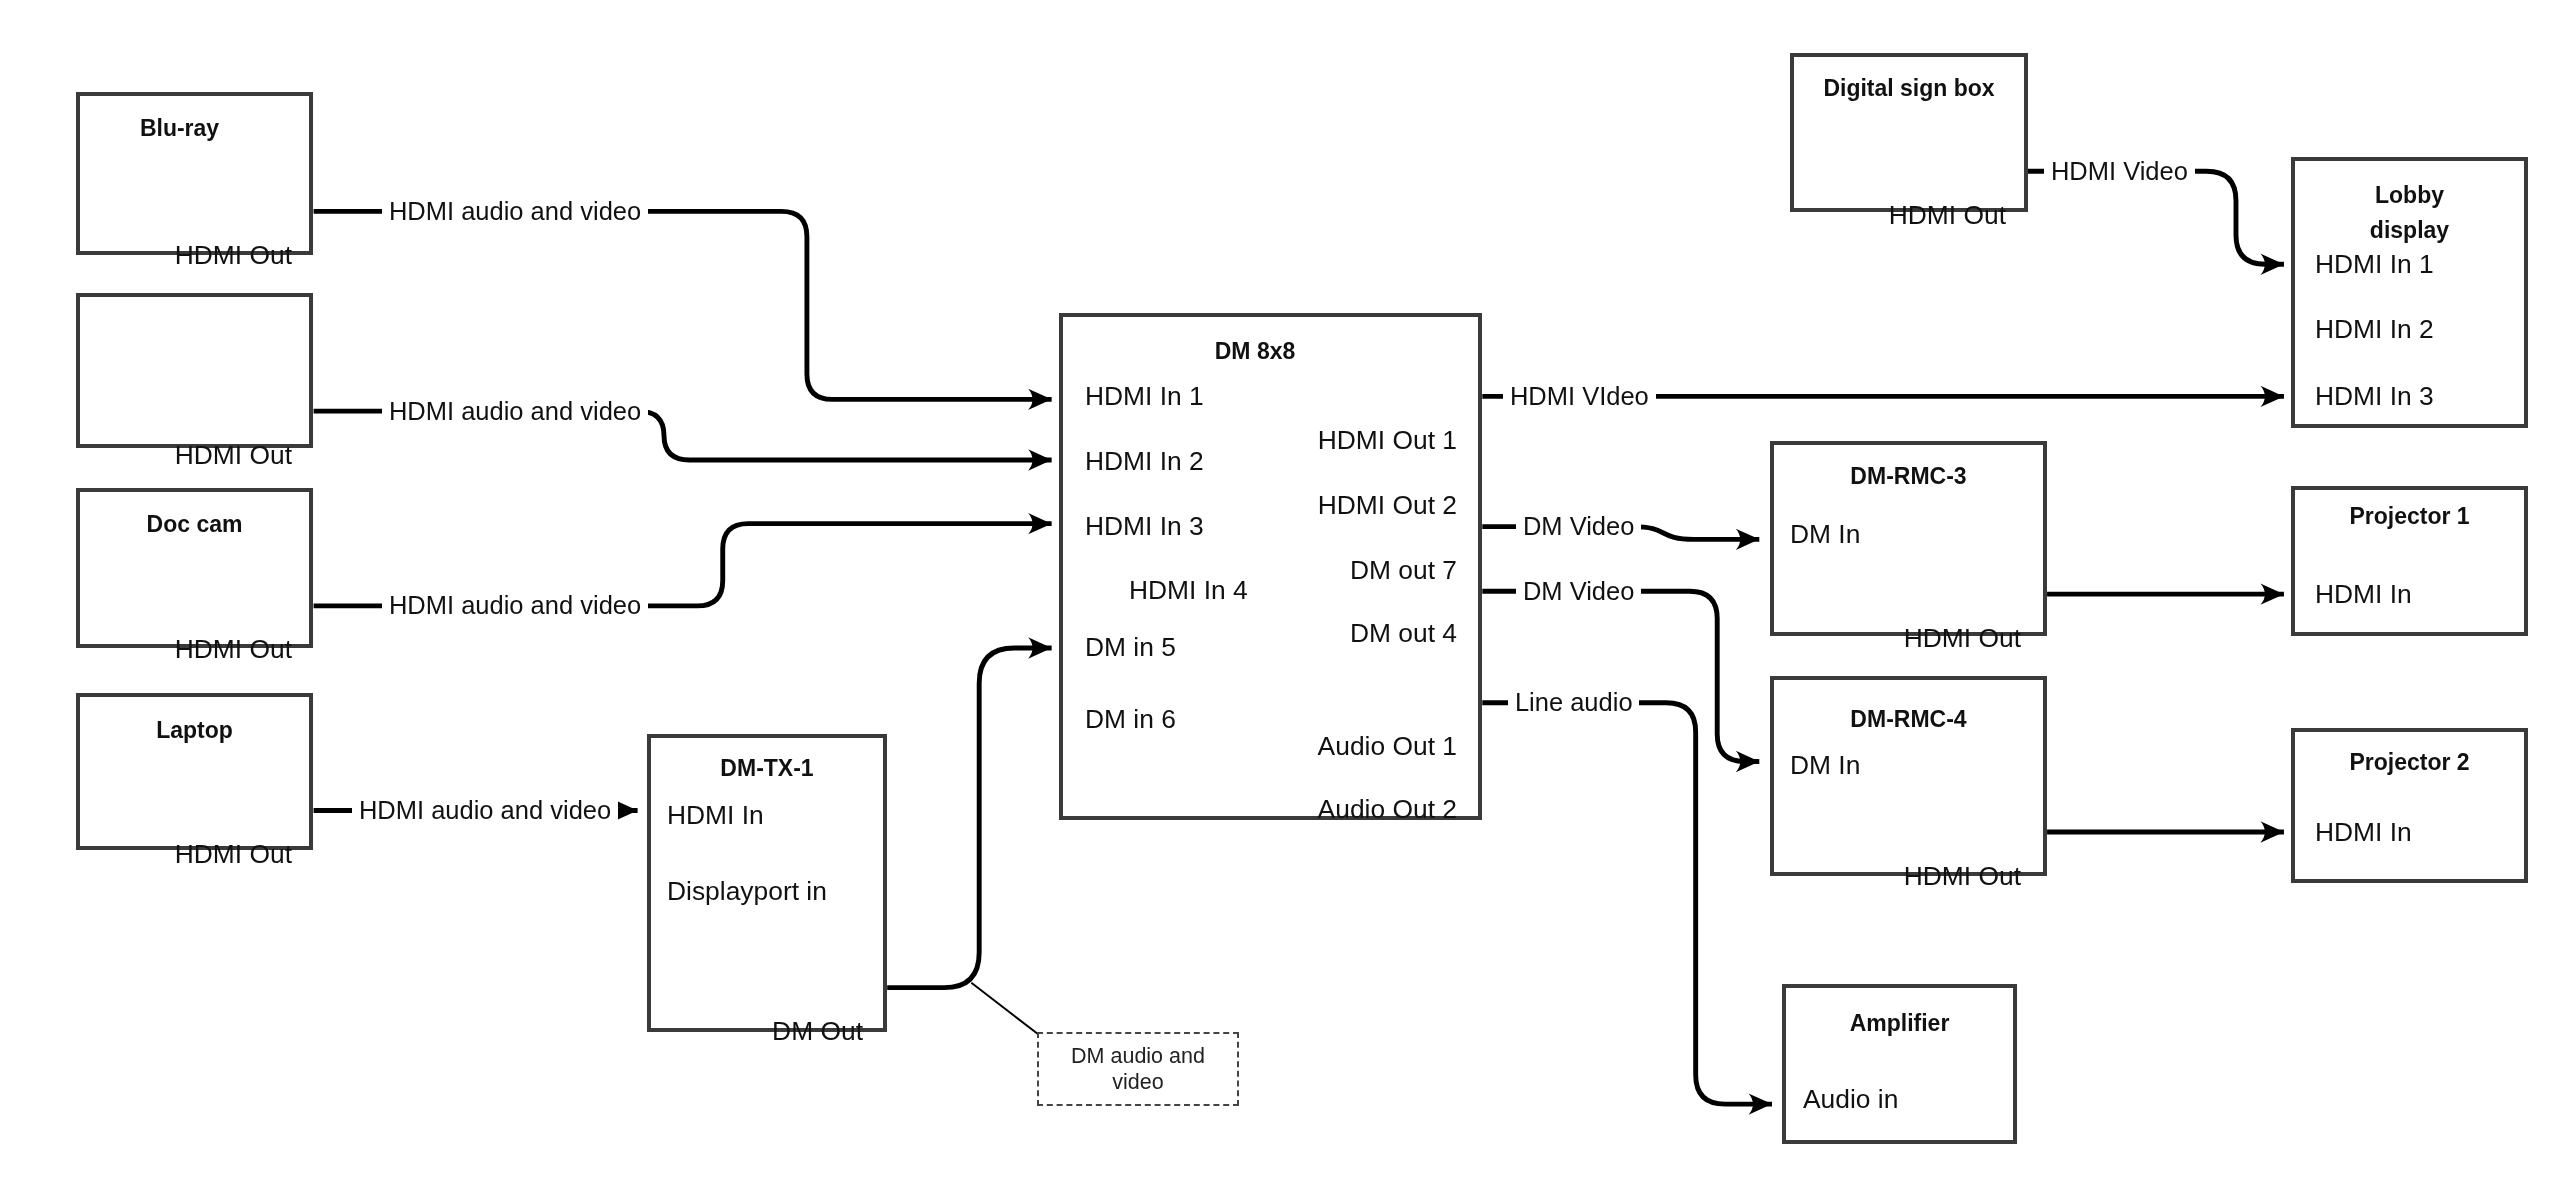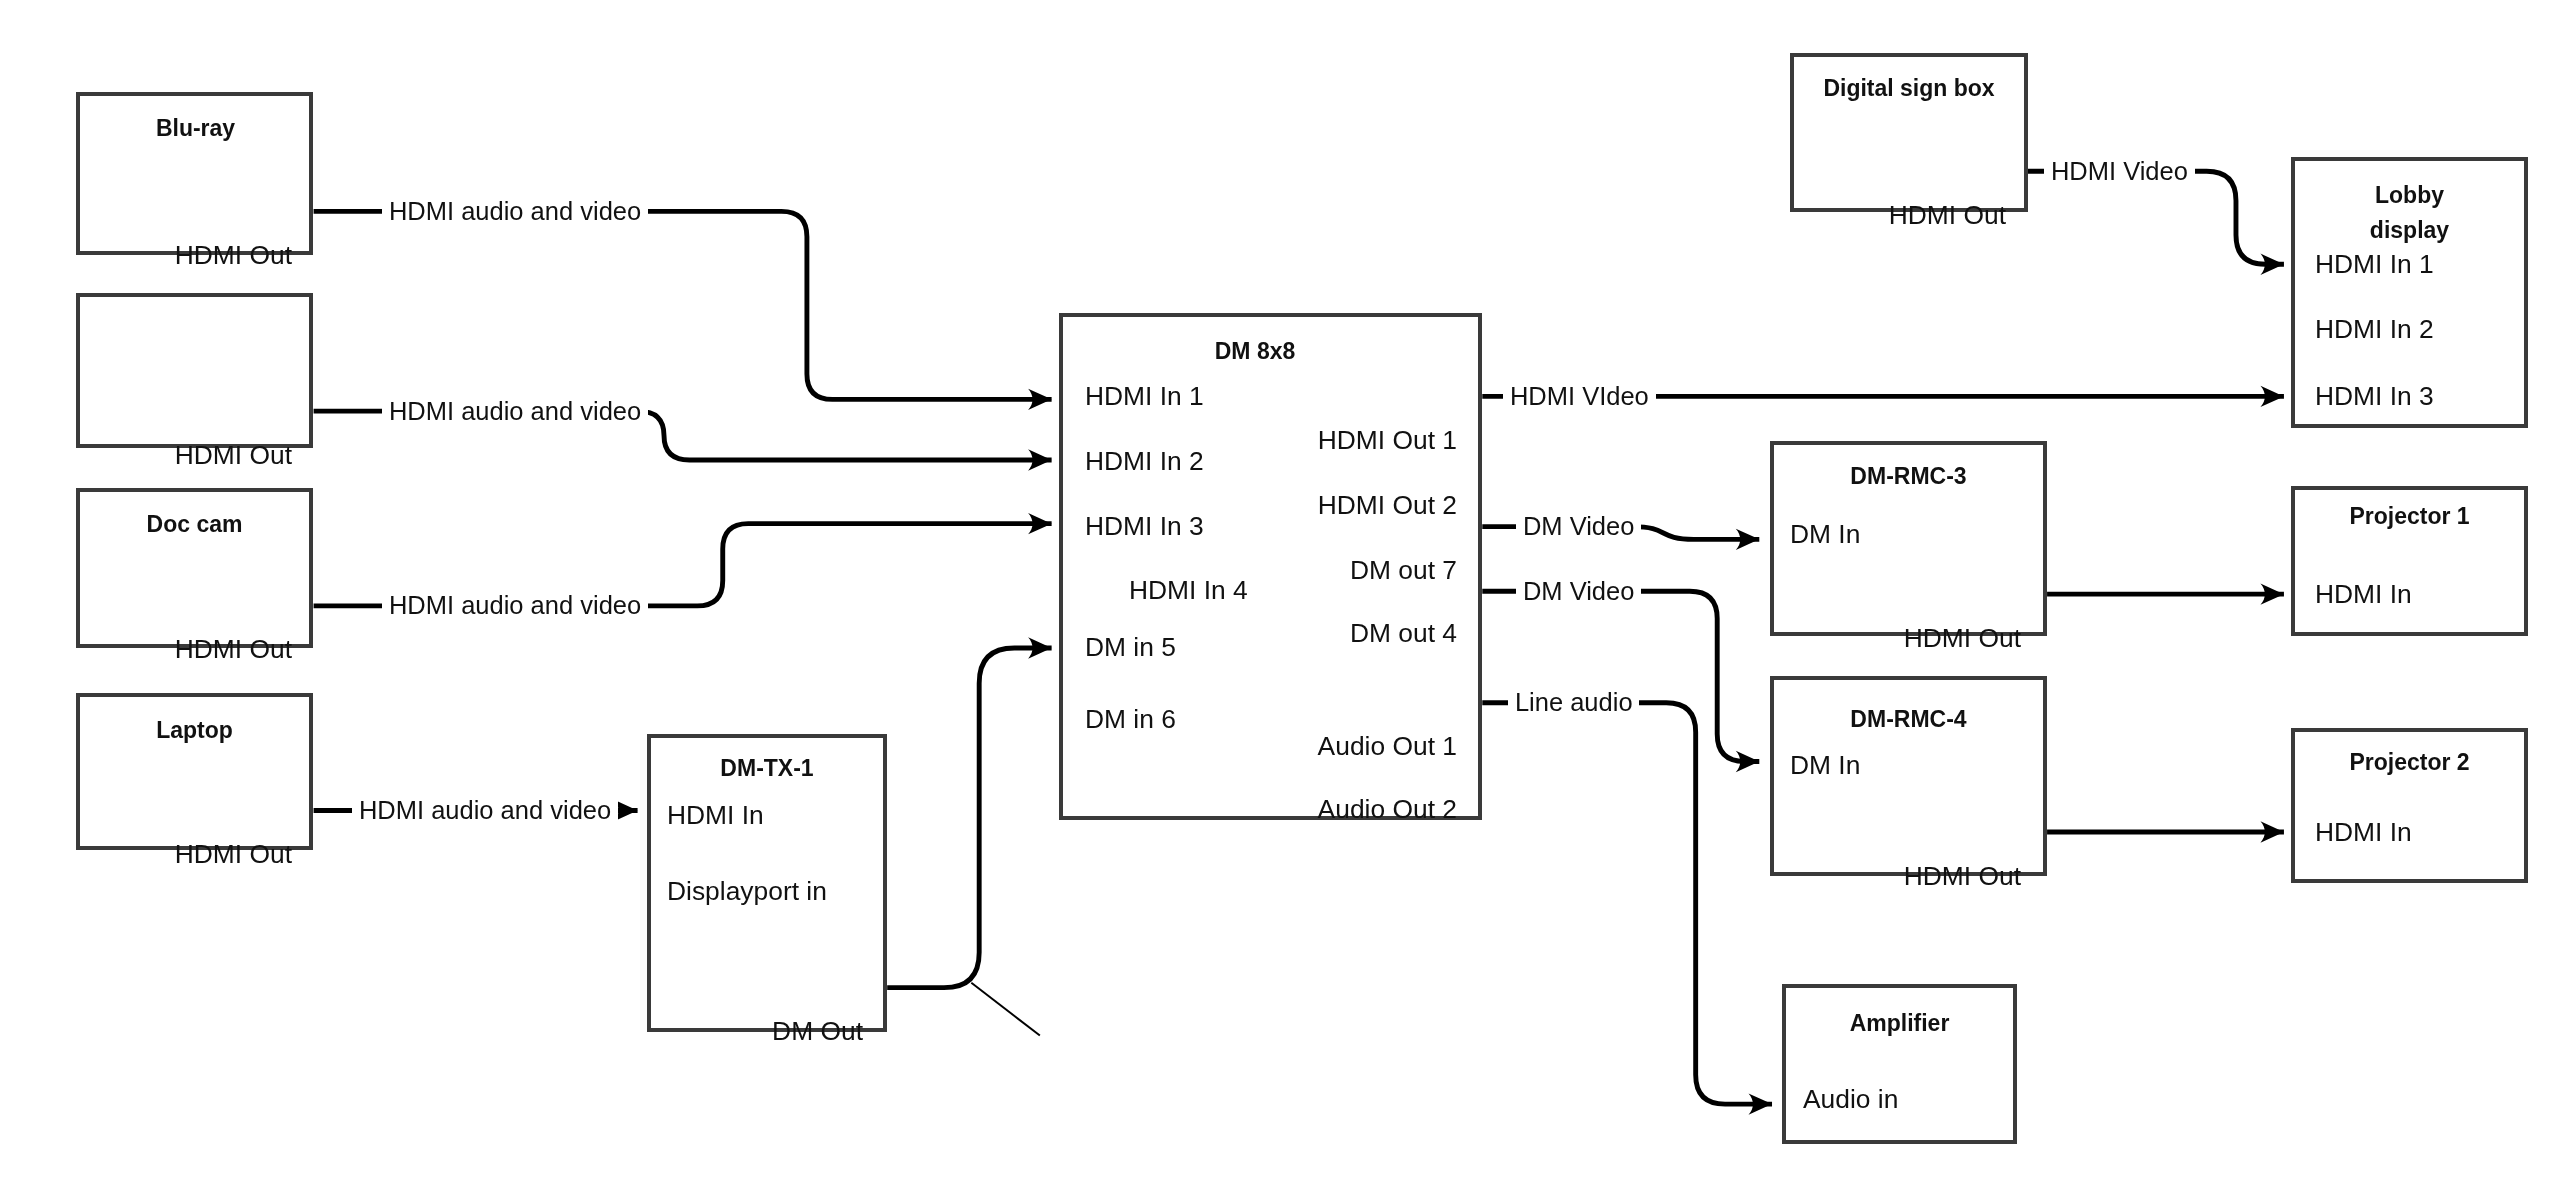--- a/index.html
+++ b/index.html
@@ -71,21 +71,21 @@
       <path d="M 1514 604 H 1726 Q 1754 604 1754 632 V 750 Q 1754 778 1782 778 H 1797" marker-end="url(#ah)"></path>
       <path d="M 1514 718 H 1702 Q 1732 718 1732 748 V 1098 Q 1732 1128 1762 1128 H 1810" marker-end="url(#ah)"></path>
       <path d="M 2071 175 H 2254 Q 2284 175 2284 205 V 240 Q 2284 270 2314 270 H 2333" marker-end="url(#ah)"></path>
       <path d="M 2091 607 H 2333" marker-end="url(#ah)"></path>
       <path d="M 2091 850 H 2333" marker-end="url(#ah)"></path>
     </g>
     <path d="M 992 1004 L 1062 1058" fill="none" stroke="#000000" stroke-width="2"></path>
   </svg>
 
   <div class="box" style="left:76px;top:92px;width:237px;height:163px"></div>
-  <div class="title" style="left:92px;top:114px;width:207px">Blu-ray</div>
+  <div class="title" style="left:76px;top:114px;width:207px">Blu-ray</div>
   <span class="port r" style="left:96px;top:197px;width:196px">HDMI Out</span>
 
   <div class="box" style="left:76px;top:293px;width:237px;height:155px"></div>
   <span class="port r" style="left:96px;top:397px;width:196px">HDMI Out</span>
 
   <div class="box" style="left:76px;top:488px;width:237px;height:160px"></div>
   <div class="title" style="left:76px;top:510px;width:237px">Doc cam</div>
   <span class="port r" style="left:96px;top:591px;width:196px">HDMI Out</span>
 
   <div class="box" style="left:76px;top:693px;width:237px;height:157px"></div>
@@ -148,15 +148,16 @@
   <span class="wlabel" style="left:382px;top:197px">HDMI audio and video</span>
   <span class="wlabel" style="left:382px;top:397px">HDMI audio and video</span>
   <span class="wlabel" style="left:382px;top:591px">HDMI audio and video</span>
   <span class="wlabel" style="left:352px;top:796px">HDMI audio and video</span>
   <span class="wlabel" style="left:1503px;top:382px">HDMI VIdeo</span>
   <span class="wlabel" style="left:1516px;top:512px">DM Video</span>
   <span class="wlabel" style="left:1516px;top:577px">DM Video</span>
   <span class="wlabel" style="left:1508px;top:688px">Line audio</span>
   <span class="wlabel" style="left:2044px;top:157px">HDMI Video</span>
 
+  <div class="callout" style="left:1037px;top:1032px;width:202px;height:74px">DM audio and video</div>
 
 </div>
 
 
 </body></html>

